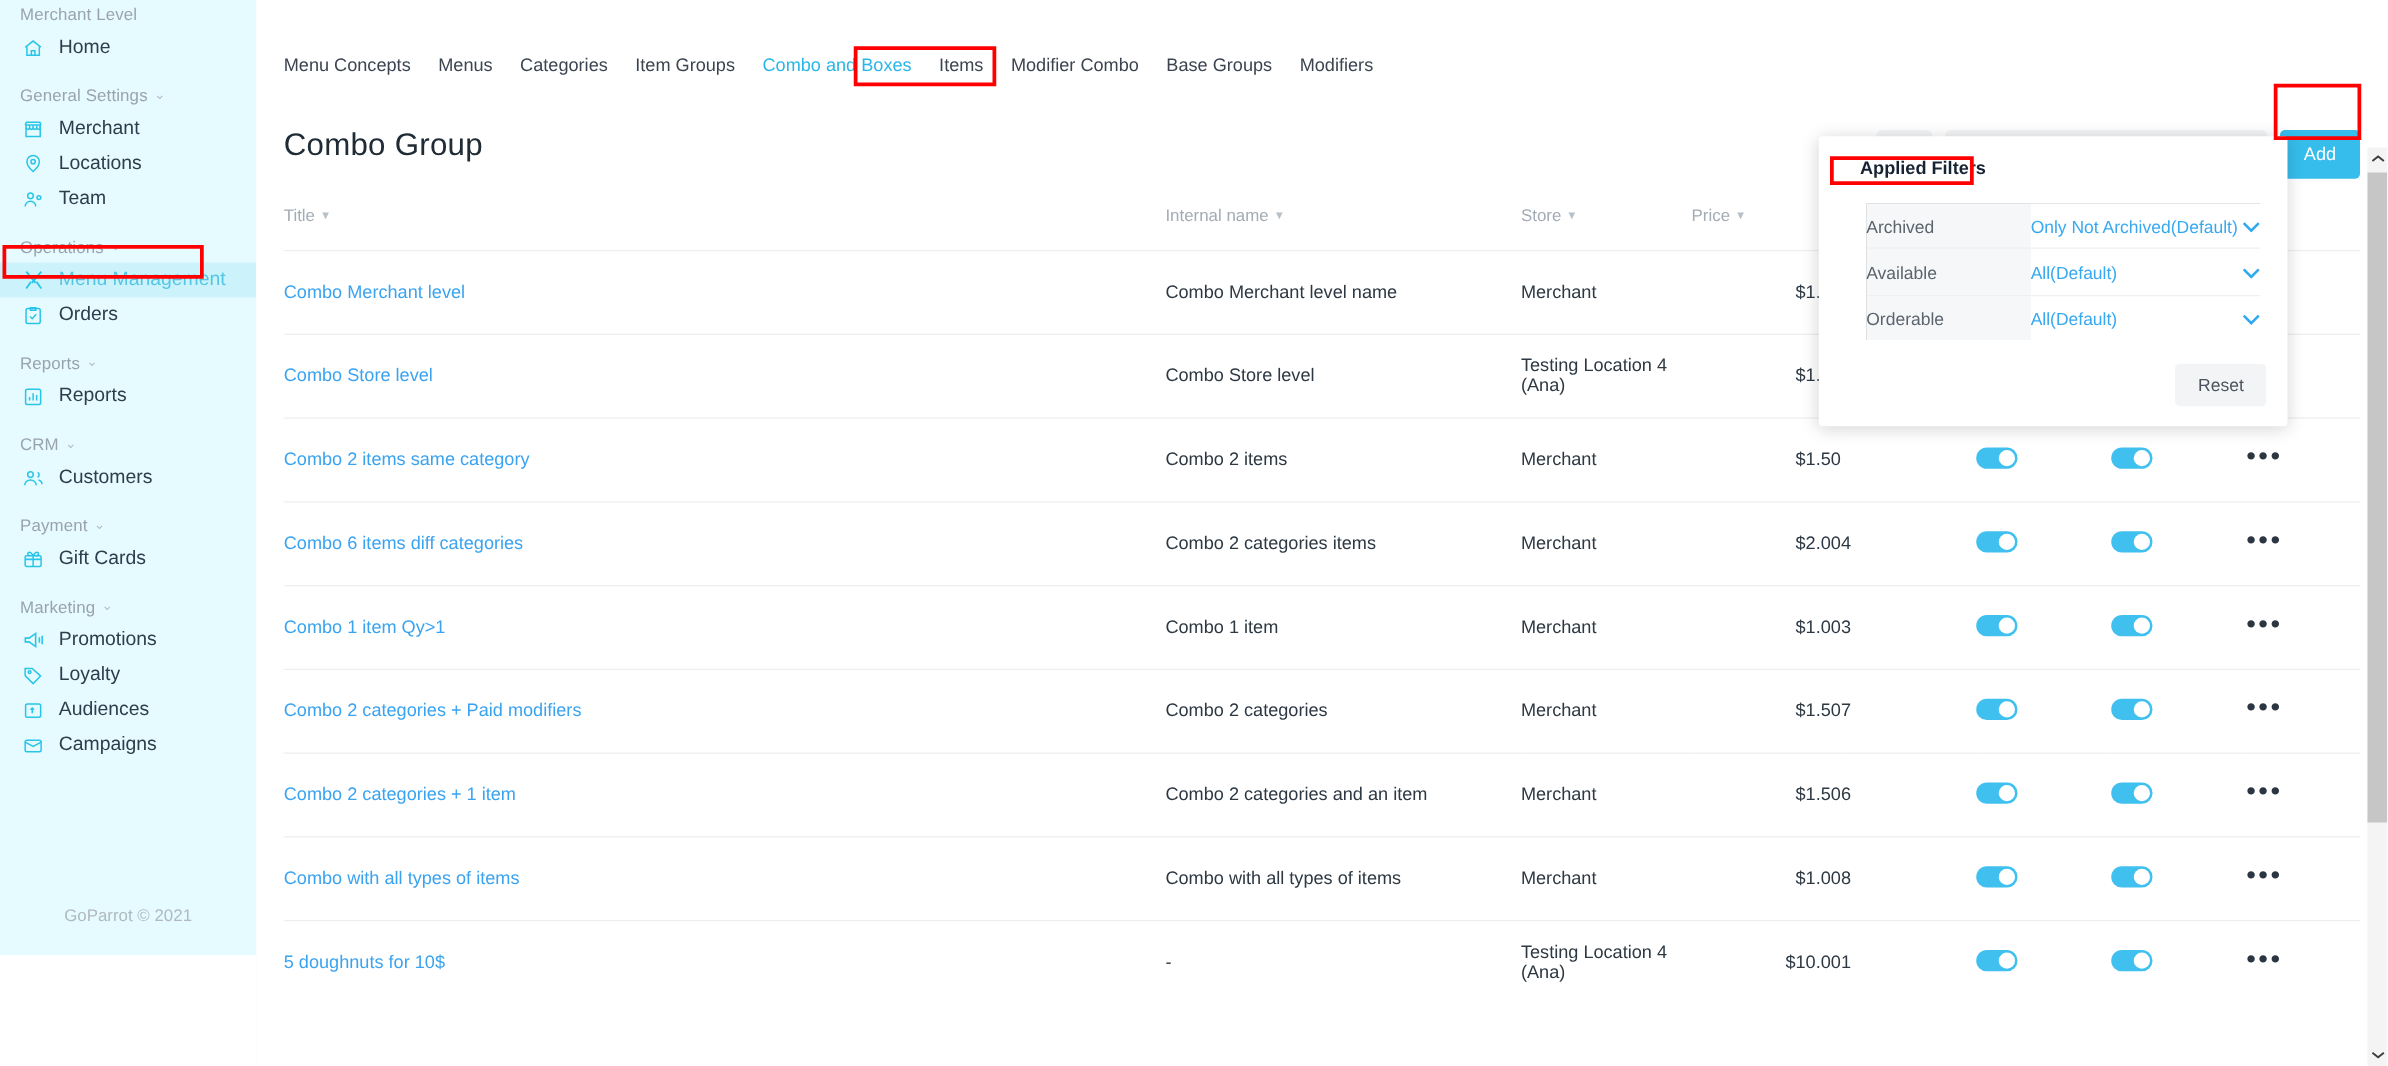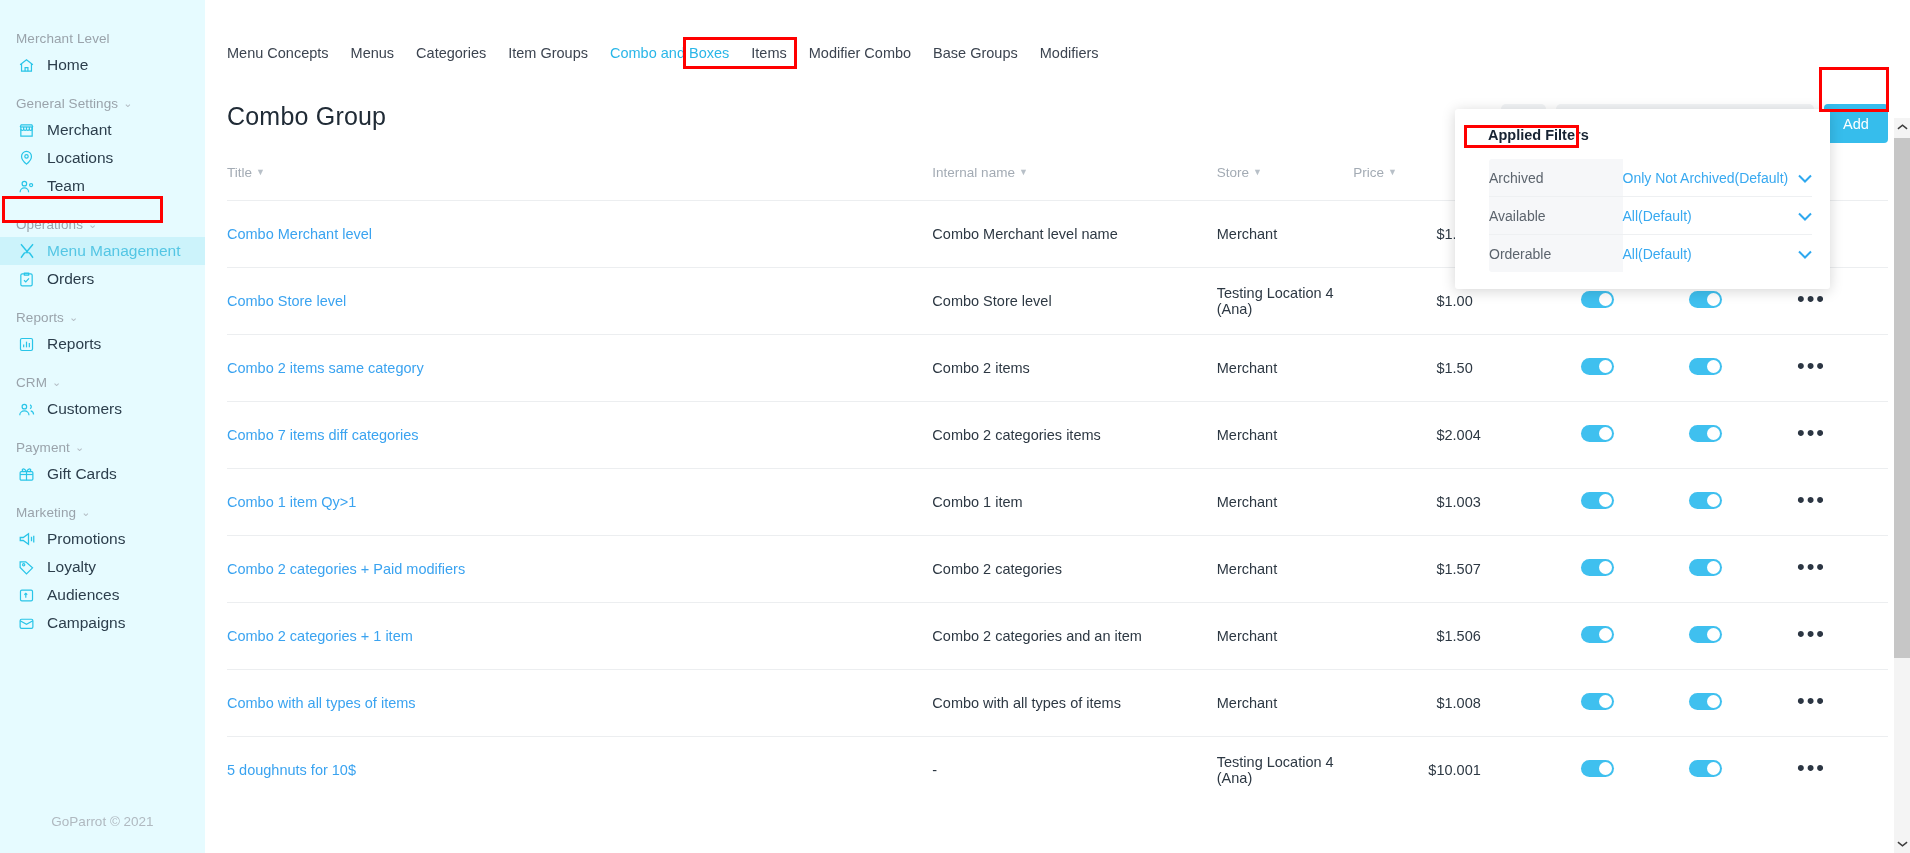--- a/index.html
+++ b/index.html
@@ -6,24 +6,24 @@
   html, body {
     width: 1910px; height: 853px;
     font-family: "Liberation Sans", sans-serif;
     background: #ffffff;
     overflow: hidden;
   }
   .app { display: flex; width: 1910px; height: 853px; position: relative; }
 
   
   .sidebar {
-    width: 205px; min-width: 205px; height: 853px;
+    width: 205px; min-width: 205px; height: 764px;
     background: #e6fbff;
     position: relative;
-    padding-top: 31px;
+    padding-top: 4px;
     display: flex; flex-direction: column;
   }
   .nav-group-label {
     color: #9aa3ab;
     font-size: 13.5px;
     padding: 0 0 0 16px;
     margin-bottom: 5px;
     display: flex; align-items: center; gap: 5px;
     letter-spacing: .1px;
   }
@@ -162,21 +162,21 @@
     top: 109px; right: 80px;
     width: 375px;
     background: #ffffff;
     box-shadow: 0 2px 14px rgba(0,0,0,.17);
     border-radius: 3px;
     z-index: 50;
     padding: 18px 17px 16px 33px;
   }
   .applied-title { font-size: 14.5px; font-weight: bold; color: #172333; }
   #rb-applied { position: absolute; border: 3px solid #ff0000; z-index: 62; pointer-events: none; left: 9px; top: 16px; width: 115px; height: 23px;}
-  .filter-table { width: 100%; border-collapse: collapse; margin-top: 15px; border: 1px solid #737373; border-radius: 4px; overflow: hidden;}
+  .filter-table { width: 100%; border-collapse: collapse; margin-top: 15px; border: 5px solid #737373; border-radius: 4px; overflow: hidden;}
   .filter-table tr { border-bottom: 1px solid #eef0f2; }
   .filter-table tr:last-child { border-bottom: none; }
   .filter-table td { padding: 0; height: 38px; vertical-align: middle; }
   .f-label { width: 134px; background: #f6f7f9; padding-left: 18px; font-size: 14px; color: #5c646d; }
   .f-val { background: #ffffff; padding: 0 13px 0 14px; }
   .f-val-inner { display: flex; align-items: flex-end; justify-content: space-between; }
   .f-val-text { font-size: 14px; color: #38a9f0; cursor: pointer; }
   .chev { color: #2ea8ef; font-size: 12px; cursor: pointer; }
   .reset-row { display: flex; justify-content: flex-end; margin-top: 14px; }
   .reset-btn {
@@ -456,21 +456,21 @@
               <td class="col-title"><span class="cell-link">Combo 2 items same category</span></td>
               <td class="col-internal">Combo 2 items</td>
               <td class="col-store">Merchant</td>
               <td class="col-price">$1.50</td>
               <td class="col-count"></td>
               <td class="col-t1"><span class="toggle"></span></td>
               <td class="col-t2"><span class="toggle"></span></td>
               <td class="col-more"><span class="kebab">•••</span></td>
             </tr>
             <tr>
-              <td class="col-title"><span class="cell-link">Combo 7 items diff categories</span></td>
+              <td class="col-title"><span class="cell-link">Combo 6 items diff categories</span></td>
               <td class="col-internal">Combo 2 categories items</td>
               <td class="col-store">Merchant</td>
               <td class="col-price">$2.00</td>
               <td class="col-count">4</td>
               <td class="col-t1"><span class="toggle"></span></td>
               <td class="col-t2"><span class="toggle"></span></td>
               <td class="col-more"><span class="kebab">•••</span></td>
             </tr>
             <tr>
               <td class="col-title"><span class="cell-link">Combo 1 item Qy&gt;1</span></td>
@@ -559,20 +559,23 @@
                 <div class="f-val-inner">
                   <span class="f-val-text">All(Default)</span>
                   <span class="chev"><svg width="14" height="9" viewBox="0 0 14 9" fill="none" stroke="#2ea8ef" stroke-width="2">
                       <path d="M1 1.5l6 6 6-6"></path>
                     </svg></span>
                 </div>
               </td>
             </tr>
           </tbody>
       </table>
+      <div class="reset-row">
+        <button class="reset-btn">Reset</button>
+      </div>
     </div>
 
     <div class="redbox" id="rb-add"></div>
 
     <div class="scrollbar">
       <div class="sb-arrow">
         <svg width="11" height="8" viewBox="0 0 12 8" fill="none" stroke="#3c3c3c" stroke-width="1.6">
             <path d="M1 6l5-4 5 4"></path>
           </svg>
       </div>

